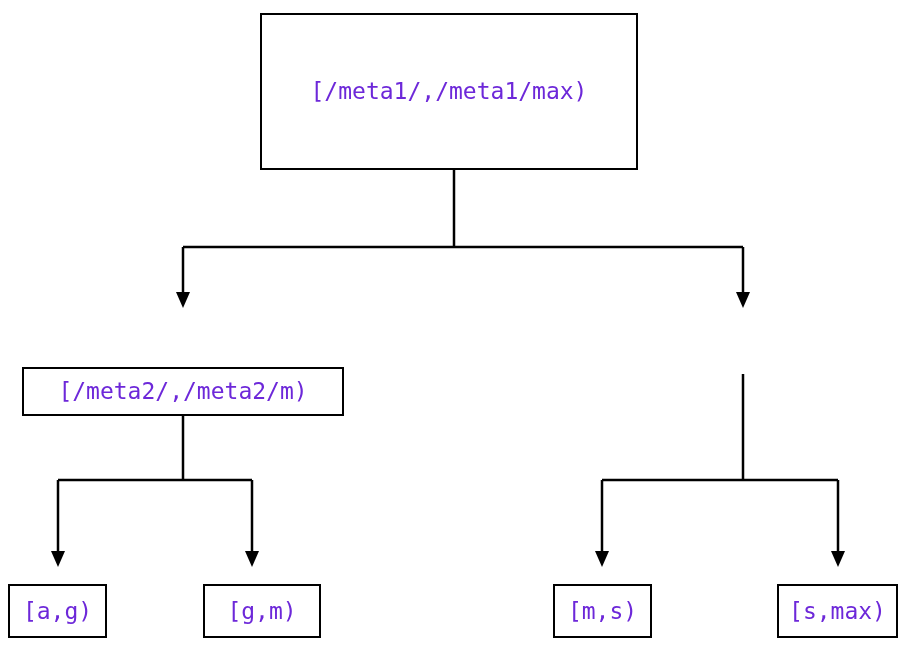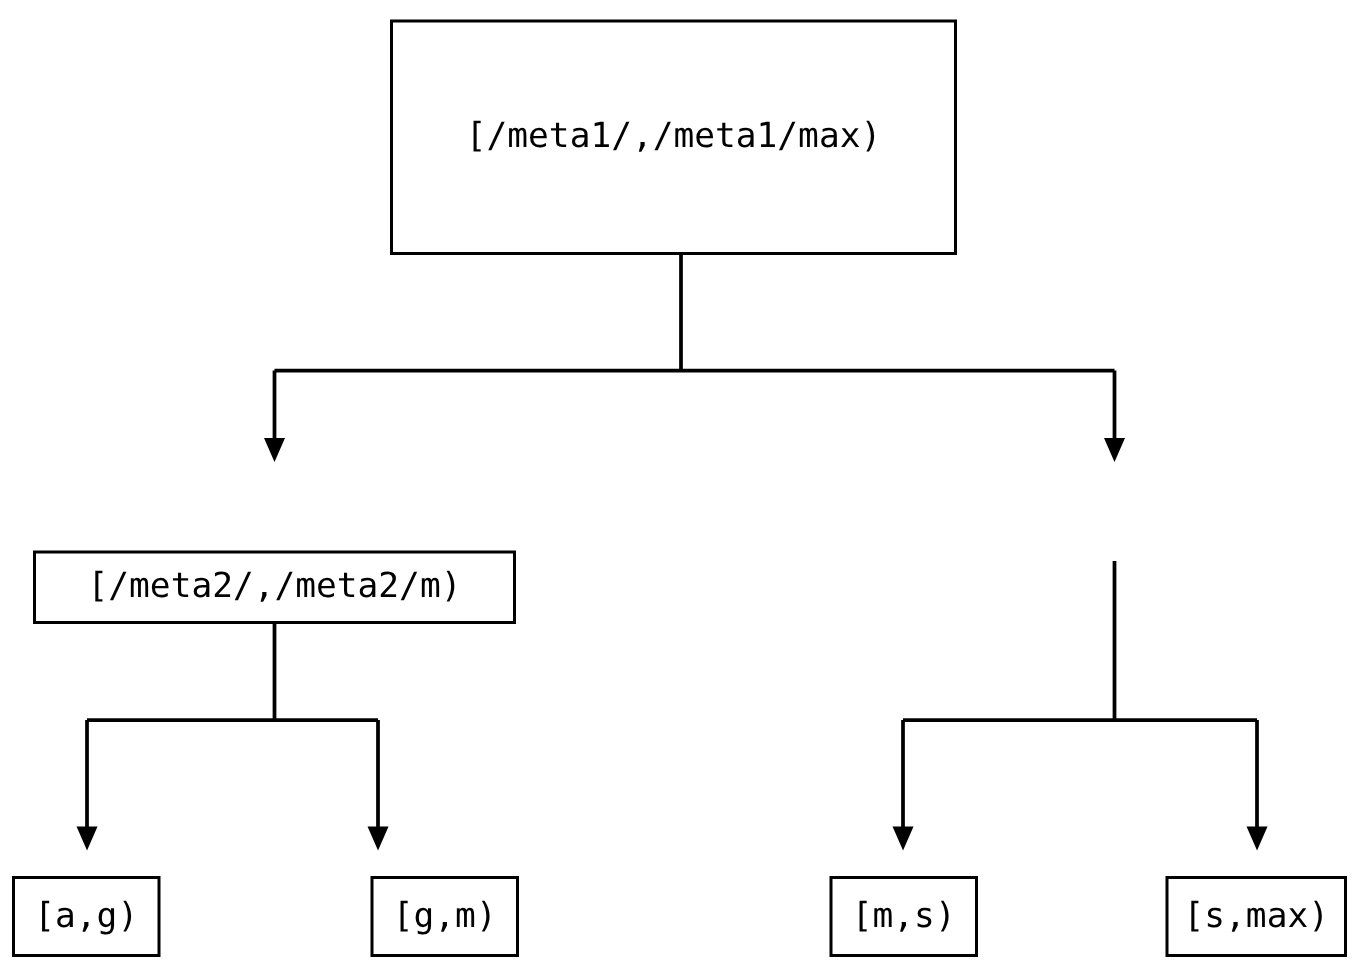--- a/index.html
+++ b/index.html
@@ -6,21 +6,21 @@
     margin: 0;
     padding: 0;
     background: #ffffff;
   }
   #canvas {
     position: relative;
     width: 912px;
     height: 652px;
     background: #ffffff;
     font-family: "DejaVu Sans Mono", "Liberation Mono", monospace;
-    color: #000000;
+    color: #6d28d9;
     overflow: hidden;
   }
   #edges {
     position: absolute;
     left: 0;
     top: 0;
     width: 912px;
     height: 652px;
   }
   .node {
@@ -33,21 +33,21 @@
     justify-content: center;
     font-size: 23px;
     line-height: 1;
     white-space: pre;
     letter-spacing: 0;
   }
   .node-root   { left: 260px; top: 13px;  width: 378px; height: 157px; }
   .node-l1a    { left: 22px;  top: 325px; width: 322px; height: 49px; margin-top: 42px;  }
   .node-l1b    { left: 583px; top: 325px; width: 320px; height: 49px;  }
   .node-leaf1  { left: 8px;   top: 584px; width: 99px;  height: 54px;  }
-  .node-leaf2  { left: 203px; top: 584px; width: 99px;  height: 54px; margin-left: 44px;  }
+  .node-leaf2  { left: 203px; top: 584px; width: 118px;  height: 54px;  }
   .node-leaf3  { left: 553px; top: 584px; width: 99px;  height: 54px;  }
   .node-leaf4  { left: 777px; top: 584px; width: 121px; height: 54px;  }
   .edge {
     stroke: #000000;
     stroke-width: 2.5;
     fill: none;
   }
   .arrowhead {
     fill: #000000;
     stroke: none;

